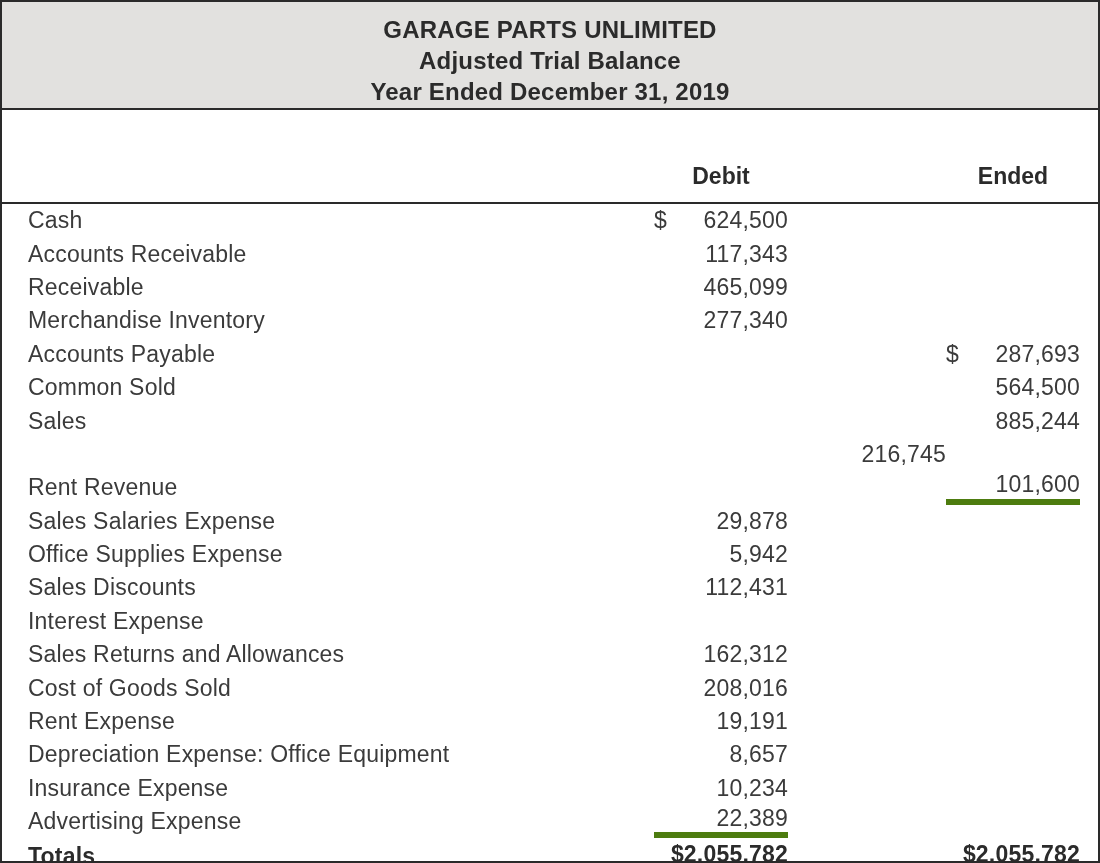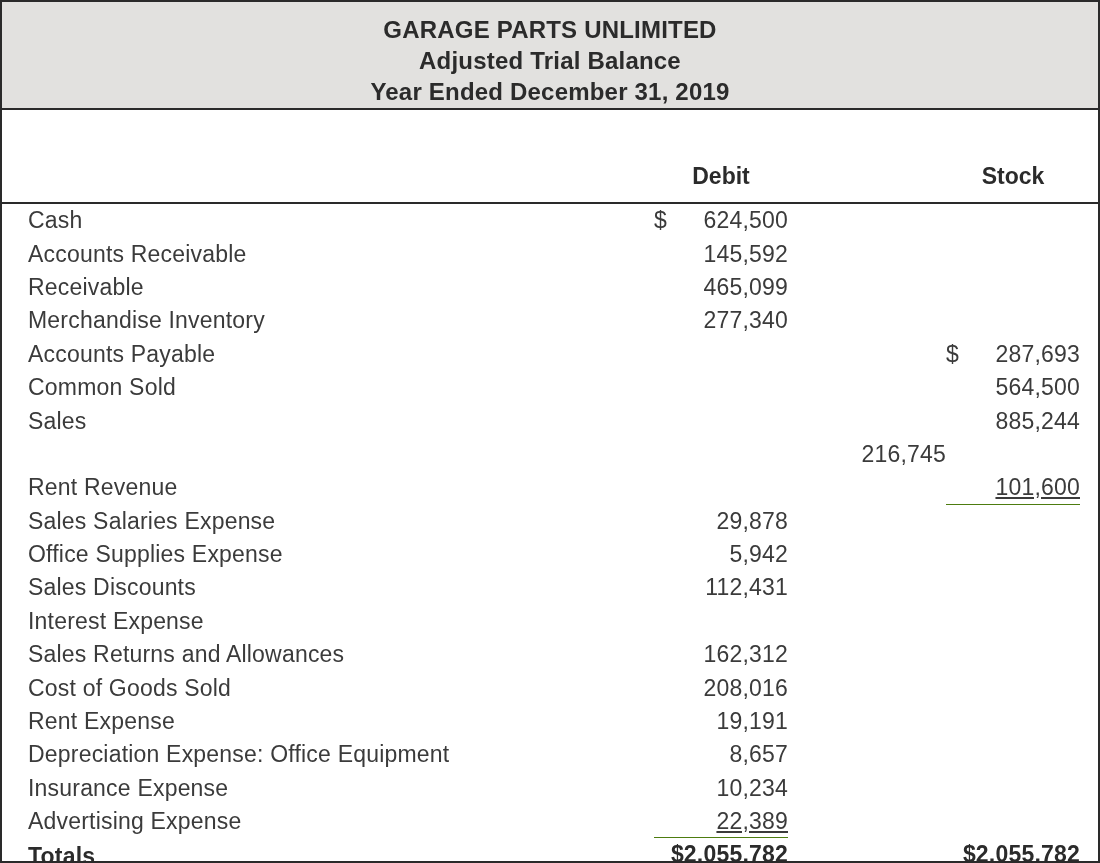--- a/index.html
+++ b/index.html
@@ -39,38 +39,38 @@
   .colhead .c-debit,.colhead .c-credit{text-align:center;}
   .rows{padding-top:0;flex:1 1 auto;}
   .row{
     display:grid;grid-template-columns:652px 134px 158px 134px 18px;
     height:33.4px;font-size:23px;letter-spacing:.2px;
   }
   .row.bold{font-weight:700;height:37px;color:var(--heading);}
   .cell{box-sizing:border-box;}
   .cell.account{padding-left:26px;display:flex;align-items:center;white-space:nowrap;}
   .cell.amount{display:flex;justify-content:space-between;align-items:center;}
-  .rule-single{border-bottom:1px solid #4d7c0f;text-decoration:underline;}
+  .rule-single{border-bottom:6px solid #4d7c0f;}
   .rule-double{border-bottom:5px double var(--heading);}
 </style>
 </head>
 <body>
 
 <div class="sheet">
   <div class="header">
     <div class="h-line">GARAGE PARTS UNLIMITED</div>
     <div class="h-line">Adjusted Trial Balance</div>
     <div class="h-line">Year Ended December 31, 2019</div>
   </div>
 
   <div class="colhead">
     <div class="cell c-account"></div>
     <div class="cell c-debit">Debit</div>
     <div class="cell c-gap"></div>
-    <div class="cell c-credit">Stock</div>
+    <div class="cell c-credit">Ended</div>
     <div class="cell c-rightpad"></div>
   </div>
 
   <div class="rows" id="rows">
       <div class="row">
     <div class="cell account">Cash</div>
     <div class="cell amount debit">
       <span class="cur">$</span>
       <span class="num">624,500</span>
     </div>
@@ -78,21 +78,21 @@
     <div class="cell amount credit">
       <span class="cur"></span>
       <span class="num"></span>
     </div>
     <div class="cell rightpad"></div>
   </div>
       <div class="row">
     <div class="cell account">Accounts Receivable</div>
     <div class="cell amount debit">
       <span class="cur"></span>
-      <span class="num">145,592</span>
+      <span class="num">117,343</span>
     </div>
     <div class="cell gap"></div>
     <div class="cell amount credit">
       <span class="cur"></span>
       <span class="num"></span>
     </div>
     <div class="cell rightpad"></div>
   </div>
       <div class="row">
     <div class="cell account">Receivable</div>

